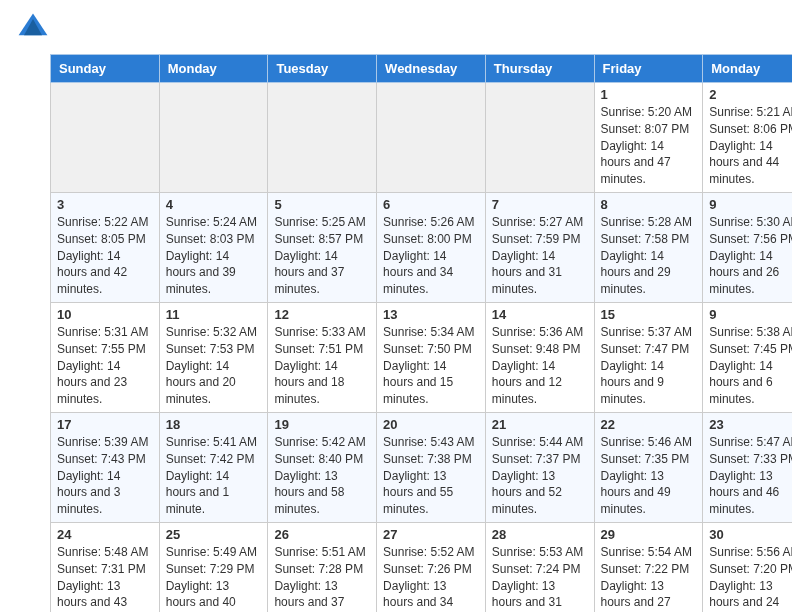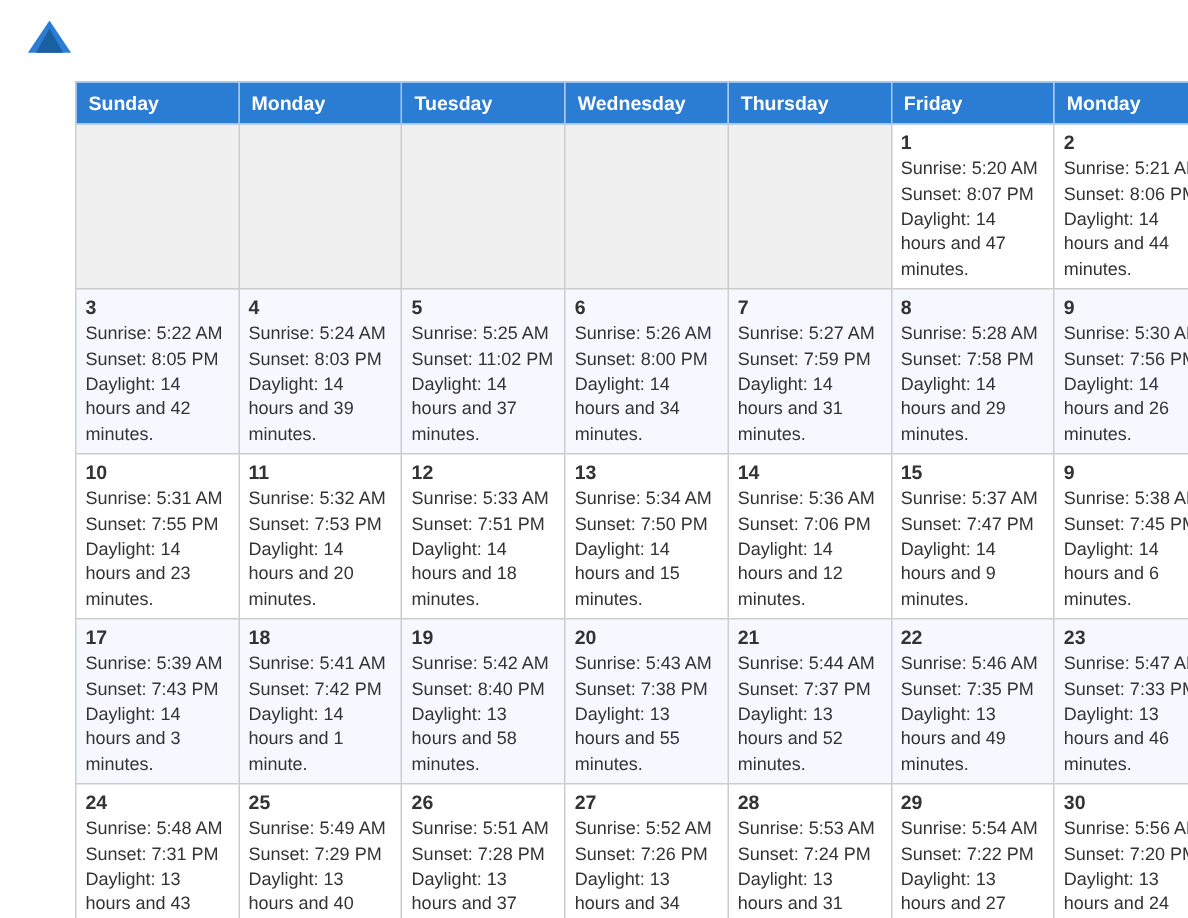--- a/index.html
+++ b/index.html
@@ -156,21 +156,21 @@
           </td>
           <td>
             <span class="day-num">4</span>
             <div class="day-info">Sunrise: 5:24 AM
 Sunset: 8:03 PM
 Daylight: 14 hours and 39 minutes.</div>
           </td>
           <td>
             <span class="day-num">5</span>
             <div class="day-info">Sunrise: 5:25 AM
-Sunset: 11:02 PM
+Sunset: 8:57 PM
 Daylight: 14 hours and 37 minutes.</div>
           </td>
           <td>
             <span class="day-num">6</span>
             <div class="day-info">Sunrise: 5:26 AM
 Sunset: 8:00 PM
 Daylight: 14 hours and 34 minutes.</div>
           </td>
           <td>
             <span class="day-num">7</span>
@@ -212,21 +212,21 @@
           </td>
           <td>
             <span class="day-num">13</span>
             <div class="day-info">Sunrise: 5:34 AM
 Sunset: 7:50 PM
 Daylight: 14 hours and 15 minutes.</div>
           </td>
           <td>
             <span class="day-num">14</span>
             <div class="day-info">Sunrise: 5:36 AM
-Sunset: 7:06 PM
+Sunset: 9:48 PM
 Daylight: 14 hours and 12 minutes.</div>
           </td>
           <td>
             <span class="day-num">15</span>
             <div class="day-info">Sunrise: 5:37 AM
 Sunset: 7:47 PM
 Daylight: 14 hours and 9 minutes.</div>
           </td>
           <td>
             <span class="day-num">9</span>

